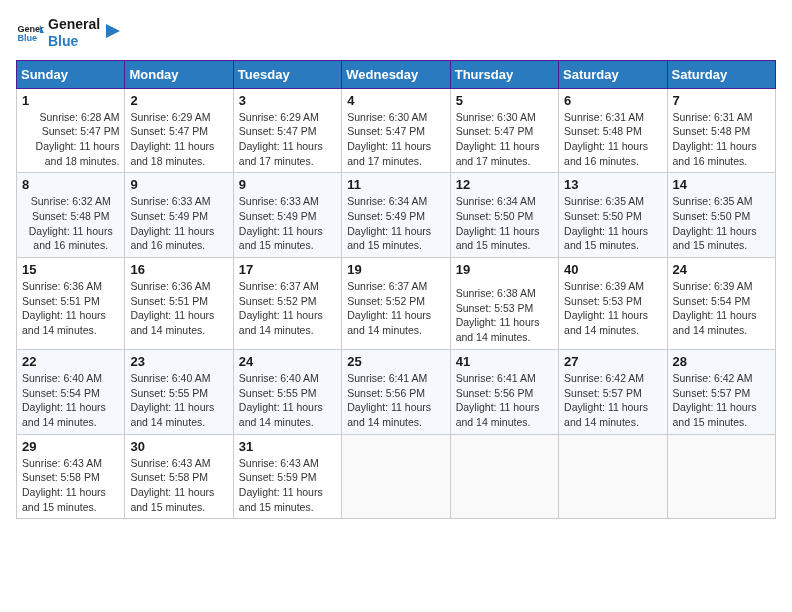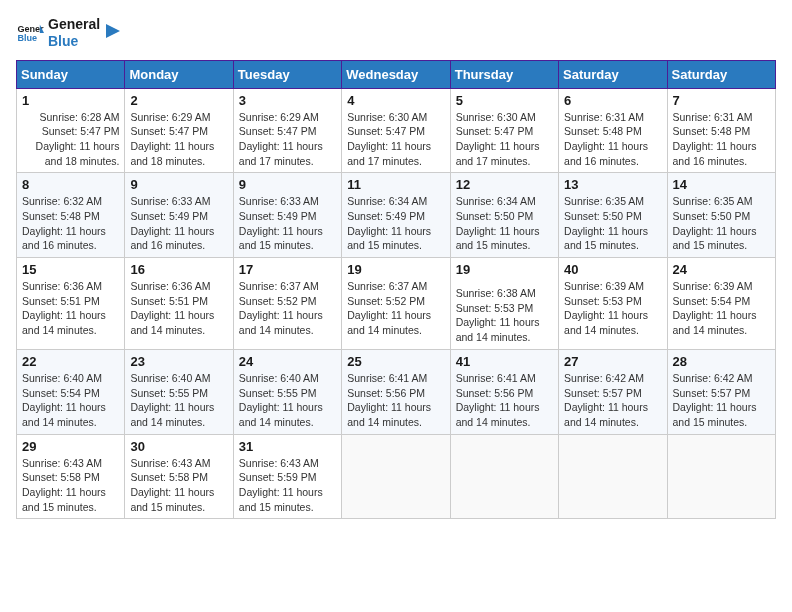--- a/index.html
+++ b/index.html
@@ -162,21 +162,21 @@
           <span class="day-number">7</span>
           <div class="day-info" style="white-space: pre-line;">Sunrise: 6:31 AM
 Sunset: 5:48 PM
 Daylight: 11 hours
 and 16 minutes.</div>
         </td>
       </tr>
       <tr>
         <td>
           <span class="day-number">8</span>
-          <div class="day-info" style="white-space: pre-line;">Sunrise: 6:32 AM
+          <div class="day-info" style="white-space: pre-line; text-align: center;">Sunrise: 6:32 AM
 Sunset: 5:48 PM
 Daylight: 11 hours
 and 16 minutes.</div>
         </td>
         <td>
           <span class="day-number">9</span>
           <div class="day-info" style="white-space: pre-line;">Sunrise: 6:33 AM
 Sunset: 5:49 PM
 Daylight: 11 hours
 and 16 minutes.</div>

